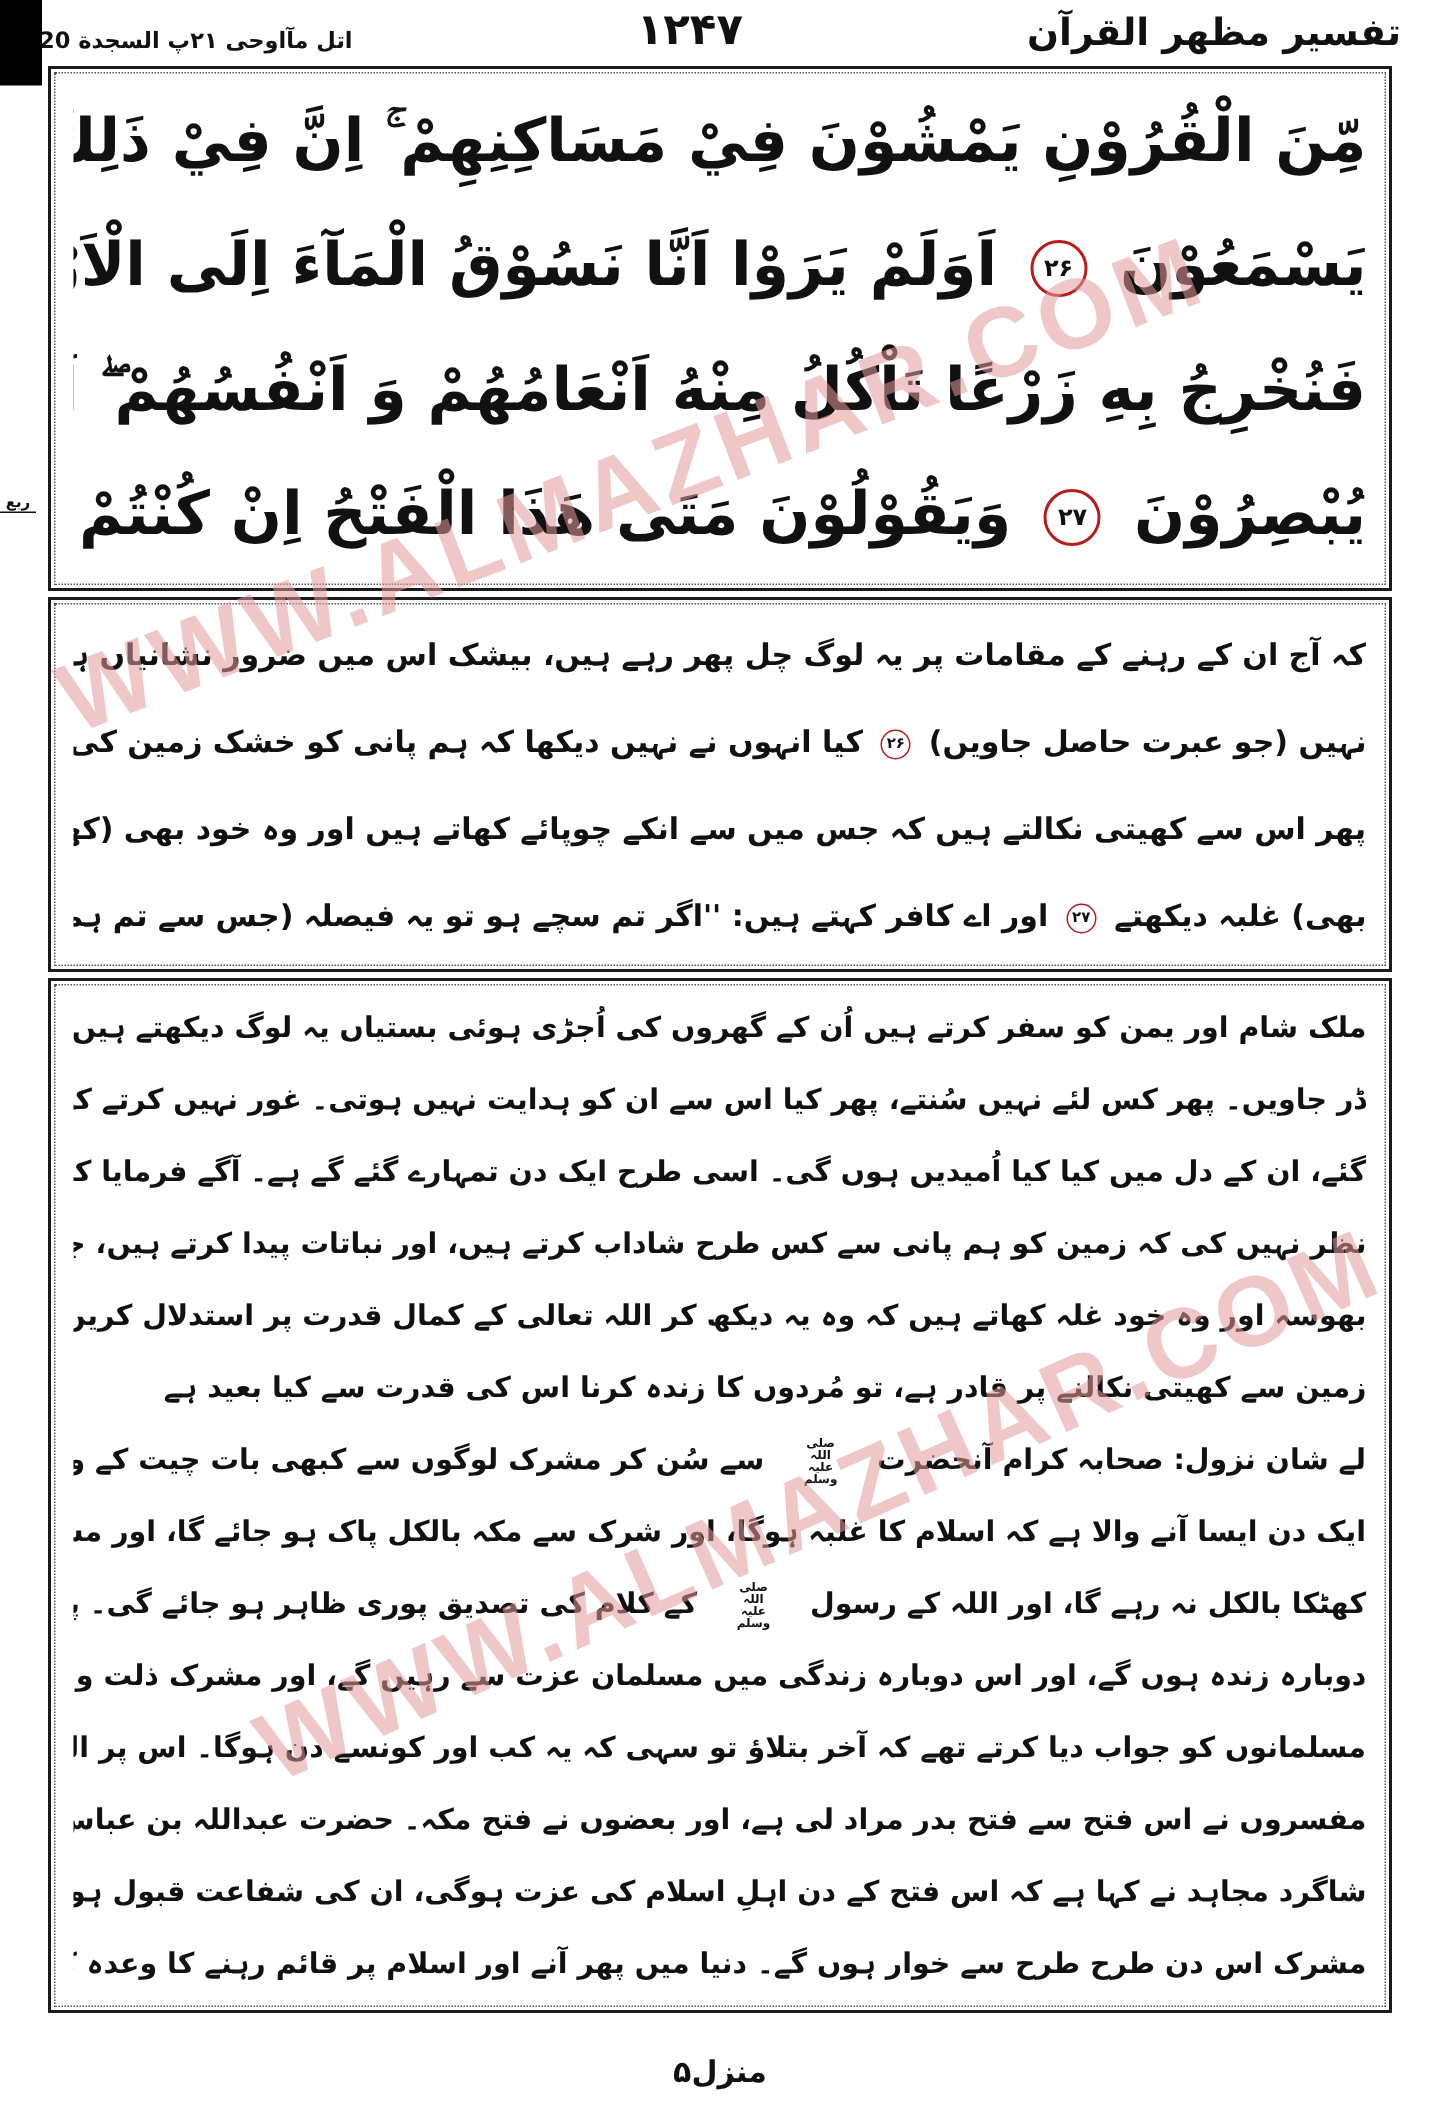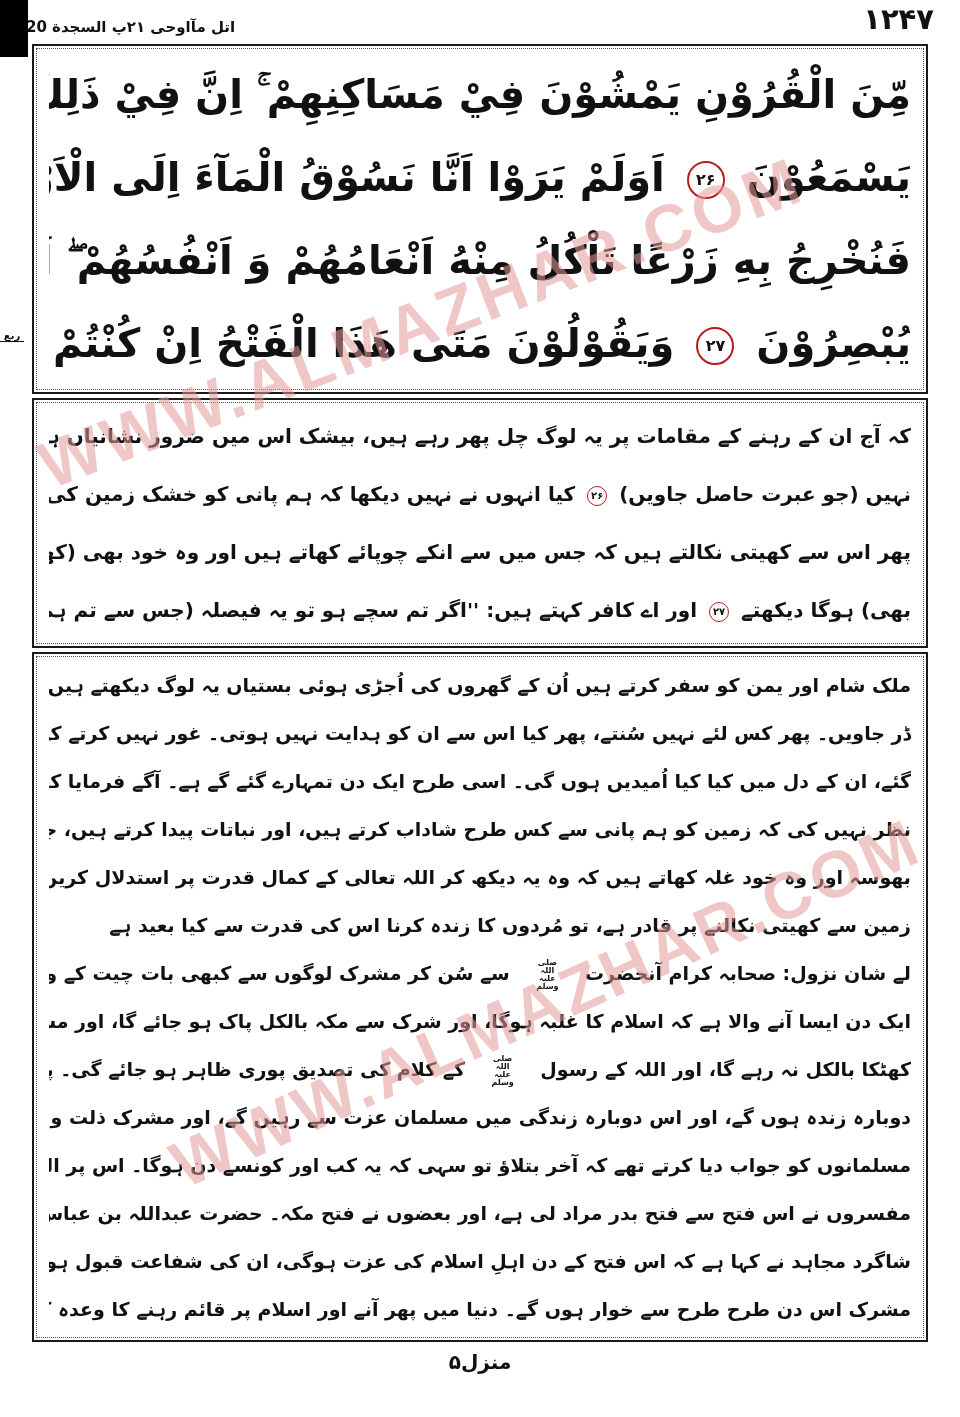--- a/index.html
+++ b/index.html
@@ -44,21 +44,21 @@
   .quran .ayah{width:34px;height:34px;line-height:34px;font-size:16px;text-align-last:center;}
   .translation .ayah{width:18px;height:18px;line-height:18px;font-size:10px;border-width:1px;margin:0 5px;text-align-last:center;}
   
   .saw{
     display:inline-block;width:30px;font-size:8px;line-height:8px;
     vertical-align:middle;text-align:center;text-align-last:center;
     white-space:normal;margin:0 16px;font-weight:bold;
   }
   
   .footer{
-    text-align:center;margin-top:8px;font-size:20px;font-weight:bold;
+    text-align:center;margin-top:27px;font-size:20px;font-weight:bold;
   }
   
   .margin-note{
     position:absolute;left:0;top:330px;width:24px;
     font-size:10px;font-weight:bold;text-align:center;line-height:11px;
     border-bottom:1px solid #111;
   }
   
   .watermark{
     position:absolute;white-space:nowrap;pointer-events:none;
@@ -74,39 +74,40 @@
 <body>
 
 <div class="corner-mark"></div>
 
 <div class="watermark wm-1">WWW.ALMAZHAR.COM</div>
 <div class="watermark wm-2">WWW.ALMAZHAR.COM</div>
 
 <div class="margin-note">ربع</div>
 
 <div class="header">
+  <div class="book-title">تفسير مظهر القرآن</div>
   <div class="page-number">۱۲۴۷</div>
   <div class="surah-ref">اتل مآاوحی ۲۱پ السجدة 20</div>
 </div>
 
 <div class="box quran">
   <div class="box-inner">
       <div class="tline"><span>مِّنَ الْقُرُوْنِ يَمْشُوْنَ فِيْ مَسَاكِنِهِمْ ۚ اِنَّ فِيْ ذَلِكَ لَايَاتٍ ۖ اَفَلَا</span> </div>
       <div class="tline"><span>يَسْمَعُوْنَ</span> <span class="ayah">۲۶</span> <span>اَوَلَمْ يَرَوْا اَنَّا نَسُوْقُ الْمَآءَ اِلَى الْاَرْضِ الْجُرُزِ</span> </div>
       <div class="tline"><span>فَنُخْرِجُ بِهِ زَرْعًا تَاْكُلُ مِنْهُ اَنْعَامُهُمْ وَ اَنْفُسُهُمْ ۖ اَفَلَا</span> </div>
       <div class="tline"><span>يُبْصِرُوْنَ</span> <span class="ayah">۲۷</span> <span>وَيَقُوْلُوْنَ مَتَى هَذَا الْفَتْحُ اِنْ كُنْتُمْ صَادِقِيْنَ</span>  </div>
     </div>
 </div>
 
 <div class="box translation">
   <div class="box-inner">
       <div class="tline"><span>کہ آج ان کے رہنے کے مقامات پر یہ لوگ چل پھر رہے ہیں، بیشک اس میں ضرور نشانیاں ہیں، پس کیا یہ لوگ سنتے</span> </div>
       <div class="tline"><span>نہیں (جو عبرت حاصل جاویں)</span> <span class="ayah">۲۶</span> <span>کیا انہوں نے نہیں دیکھا کہ ہم پانی کو خشک زمین کی طرف رواں کرتے ہیں،</span> </div>
       <div class="tline"><span>پھر اس سے کھیتی نکالتے ہیں کہ جس میں سے انکے چوپائے کھاتے ہیں اور وہ خود بھی (کھاتے ہیں) پس کیا وہ (اتنا</span> </div>
-      <div class="tline"><span>بھی) ہوگا دیکھتے</span> <span class="ayah">۲۷</span> <span>اور اے کافر کہتے ہیں: ''اگر تم سچے ہو تو یہ فیصلہ (جس سے تم ہم کو ڈراتے ہو) کب ہوگا''</span>  </div>
+      <div class="tline"><span>بھی) غلبہ دیکھتے</span> <span class="ayah">۲۷</span> <span>اور اے کافر کہتے ہیں: ''اگر تم سچے ہو تو یہ فیصلہ (جس سے تم ہم کو ڈراتے ہو) کب ہوگا''</span>  </div>
     </div>
 </div>
 
 <div class="box commentary">
   <div class="box-inner">
       <div class="tline"><span>ملک شام اور یمن کو سفر کرتے ہیں اُن کے گھروں کی اُجڑی ہوئی بستیاں یہ لوگ دیکھتے ہیں، ان کو چاہیئے کہ ان کی حالت دیکھ کر</span> </div>
       <div class="tline"><span>ڈر جاویں۔ پھر کس لئے نہیں سُنتے، پھر کیا اس سے ان کو ہدایت نہیں ہوتی۔ غور نہیں کرتے کہ انکے بنانے والے کون تھے، کہاں</span> </div>
       <div class="tline"><span>گئے، ان کے دل میں کیا کیا اُمیدیں ہوں گی۔ اسی طرح ایک دن تمہارے گئے گے ہے۔ آگے فرمایا کیا انہوں نے اس بات پر</span> </div>
       <div class="tline"><span>نظر نہیں کی کہ زمین کو ہم پانی سے کس طرح شاداب کرتے ہیں، اور نباتات پیدا کرتے ہیں، جس میں سے ان کے چار پائے</span> </div>
       <div class="tline"><span>بھوسہ اور وہ خود غلہ کھاتے ہیں کہ وہ یہ دیکھ کر اللہ تعالی کے کمال قدرت پر استدلال کریں، اور سمجھیں کہ جو قادر برحق خشک</span> </div>

